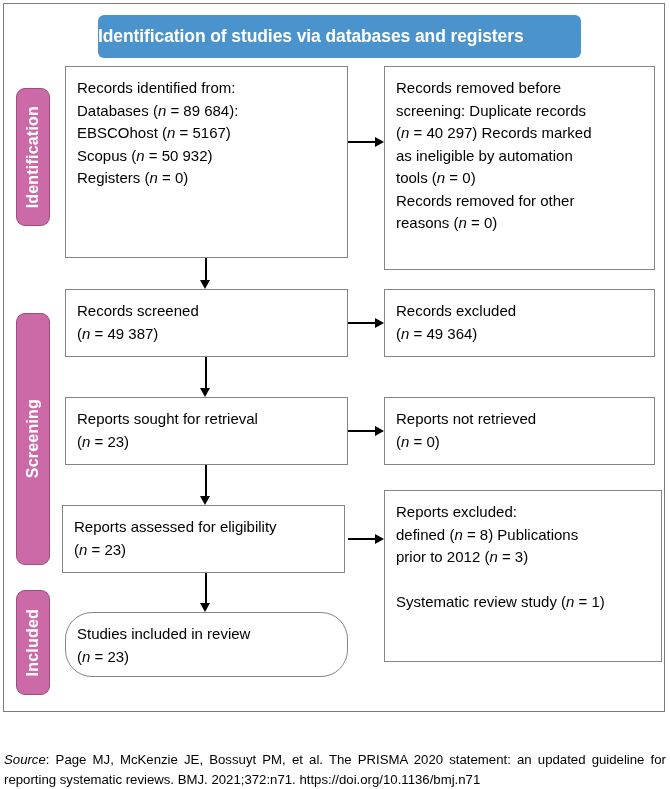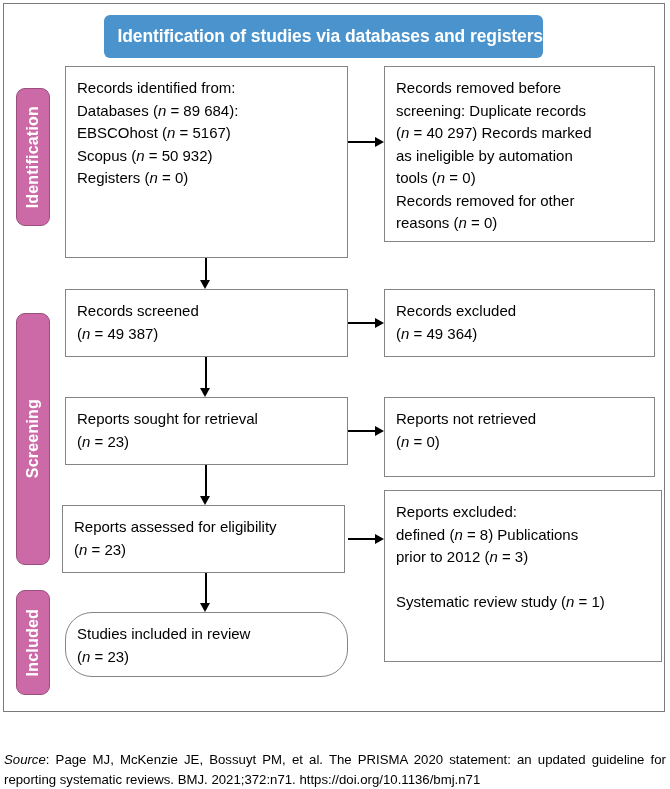--- a/index.html
+++ b/index.html
@@ -29,29 +29,29 @@
     width: 662px;
     height: 709px;
     border: 1px solid #7a7a7a;
     box-sizing: border-box;
     background: #ffffff;
   }
 
   
   .banner {
     position: absolute;
-    left: 104px;
+    left: 98px;
     top: 15px;
-    width: 439px;
+    width: 483px;
     height: 43px;
     background: #4a93cd;
     border-radius: 6px;
     display: flex;
     align-items: center;
-    justify-content: flex-end;
+    justify-content: flex-start;
     box-sizing: border-box;
   }
   .banner-text {
     color: #ffffff;
     font-size: 17.5px;
     font-weight: bold;
     letter-spacing: -0.1px;
     white-space: nowrap;
   }
 
@@ -100,23 +100,23 @@
   }
 
   
   #box-identified { left: 65px;  top: 66px;  width: 283px; height: 192px; }
   #box-screened   { left: 65px;  top: 289px; width: 283px; height: 68px;  }
   #box-sought     { left: 65px;  top: 397px; width: 283px; height: 68px;  }
   #box-assessed   { left: 62px;  top: 505px; width: 283px; height: 68px;  }
   #box-included   { left: 65px;  top: 612px; width: 283px; height: 65px; border-radius: 27px;  }
 
   
-  #box-removed       { left: 384px; top: 66px;  width: 271px; height: 176px; }
+  #box-removed       { left: 384px; top: 66px;  width: 271px; height: 204px; }
   #box-excluded-rec  { left: 384px; top: 289px; width: 271px; height: 68px;  }
-  #box-notretrieved  { left: 384px; top: 397px; width: 271px; height: 80px;  }
+  #box-notretrieved  { left: 384px; top: 397px; width: 271px; height: 68px;  }
   #box-excluded-rep  { left: 384px; top: 490px; width: 278px; height: 172px; }
 
   
   .conn {
     position: absolute;
     background: #000000;
   }
   .conn.v { width: 1.6px; }
   .conn.h { height: 1.6px; }
 

